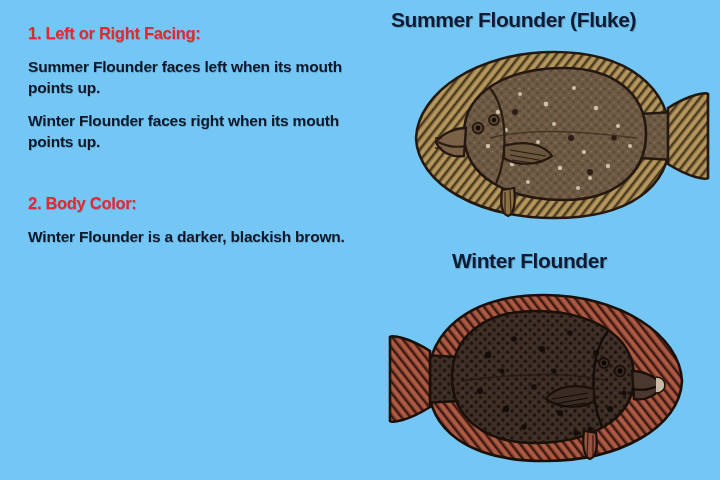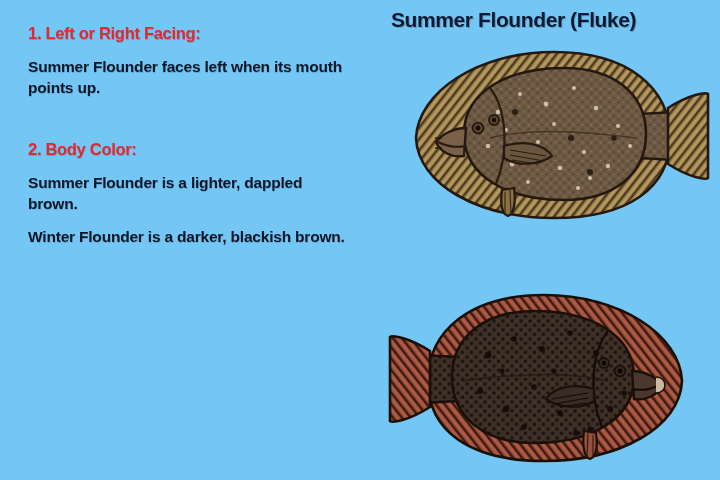--- a/index.html
+++ b/index.html
@@ -68,24 +68,24 @@
 <body>
 
 <div id="page">
 
   <div class="text-col">
 
     <p class="sec-heading">1. Left or Right Facing:</p>
 
     <p class="body-line">Summer Flounder faces left when its mouth points up.</p>
 
+    <p class="body-line">Winter Flounder faces right when its mouth points up.</p>
 
     <p class="sec-heading second">2. Body Color:</p>
 
-    <p class="body-line">Summer Flounder is a lighter, dappled brown.</p>
 
     <p class="body-line">Winter Flounder is a darker, blackish brown.</p>
   </div>
 
   <div class="fish-title" id="summer-title">Summer Flounder (Fluke)</div>
 
   <div class="fish-figure" id="summer-figure">
     <svg viewBox="0 0 336 182" xmlns="http://www.w3.org/2000/svg">
       <defs>
 
@@ -182,20 +182,21 @@
         <path d="M 132 108 L 168 114 M 132 113 L 166 119 M 134 118 L 160 122" stroke="#2a1c10" stroke-width="1.2"></path>
       </g>
 
       <g>
         <path d="M 124 148 C 122 162, 124 172, 130 174 C 136 172, 138 160, 136 146 Z" fill="#8a7044" stroke="#241810" stroke-width="2.2"></path>
         <path d="M 127 150 L 127 172 M 132 148 L 133 172" stroke="#3a2a16" stroke-width="1.2"></path>
       </g>
     </svg>
   </div>
 
+  <div class="fish-title" id="winter-title">Winter Flounder</div>
 
   <div class="fish-figure" id="winter-figure">
     <svg viewBox="0 0 336 186" xmlns="http://www.w3.org/2000/svg">
       <defs>
 
         <pattern id="wf-speck" width="9" height="9" patternUnits="userSpaceOnUse">
           <rect width="9" height="9" fill="#3d2e26"></rect>
           <circle cx="2" cy="2" r="1.7" fill="#1d1310"></circle>
           <circle cx="6.5" cy="6.2" r="1.7" fill="#1d1310"></circle>
           <circle cx="6.6" cy="1.8" r="1" fill="#4b3931"></circle>

